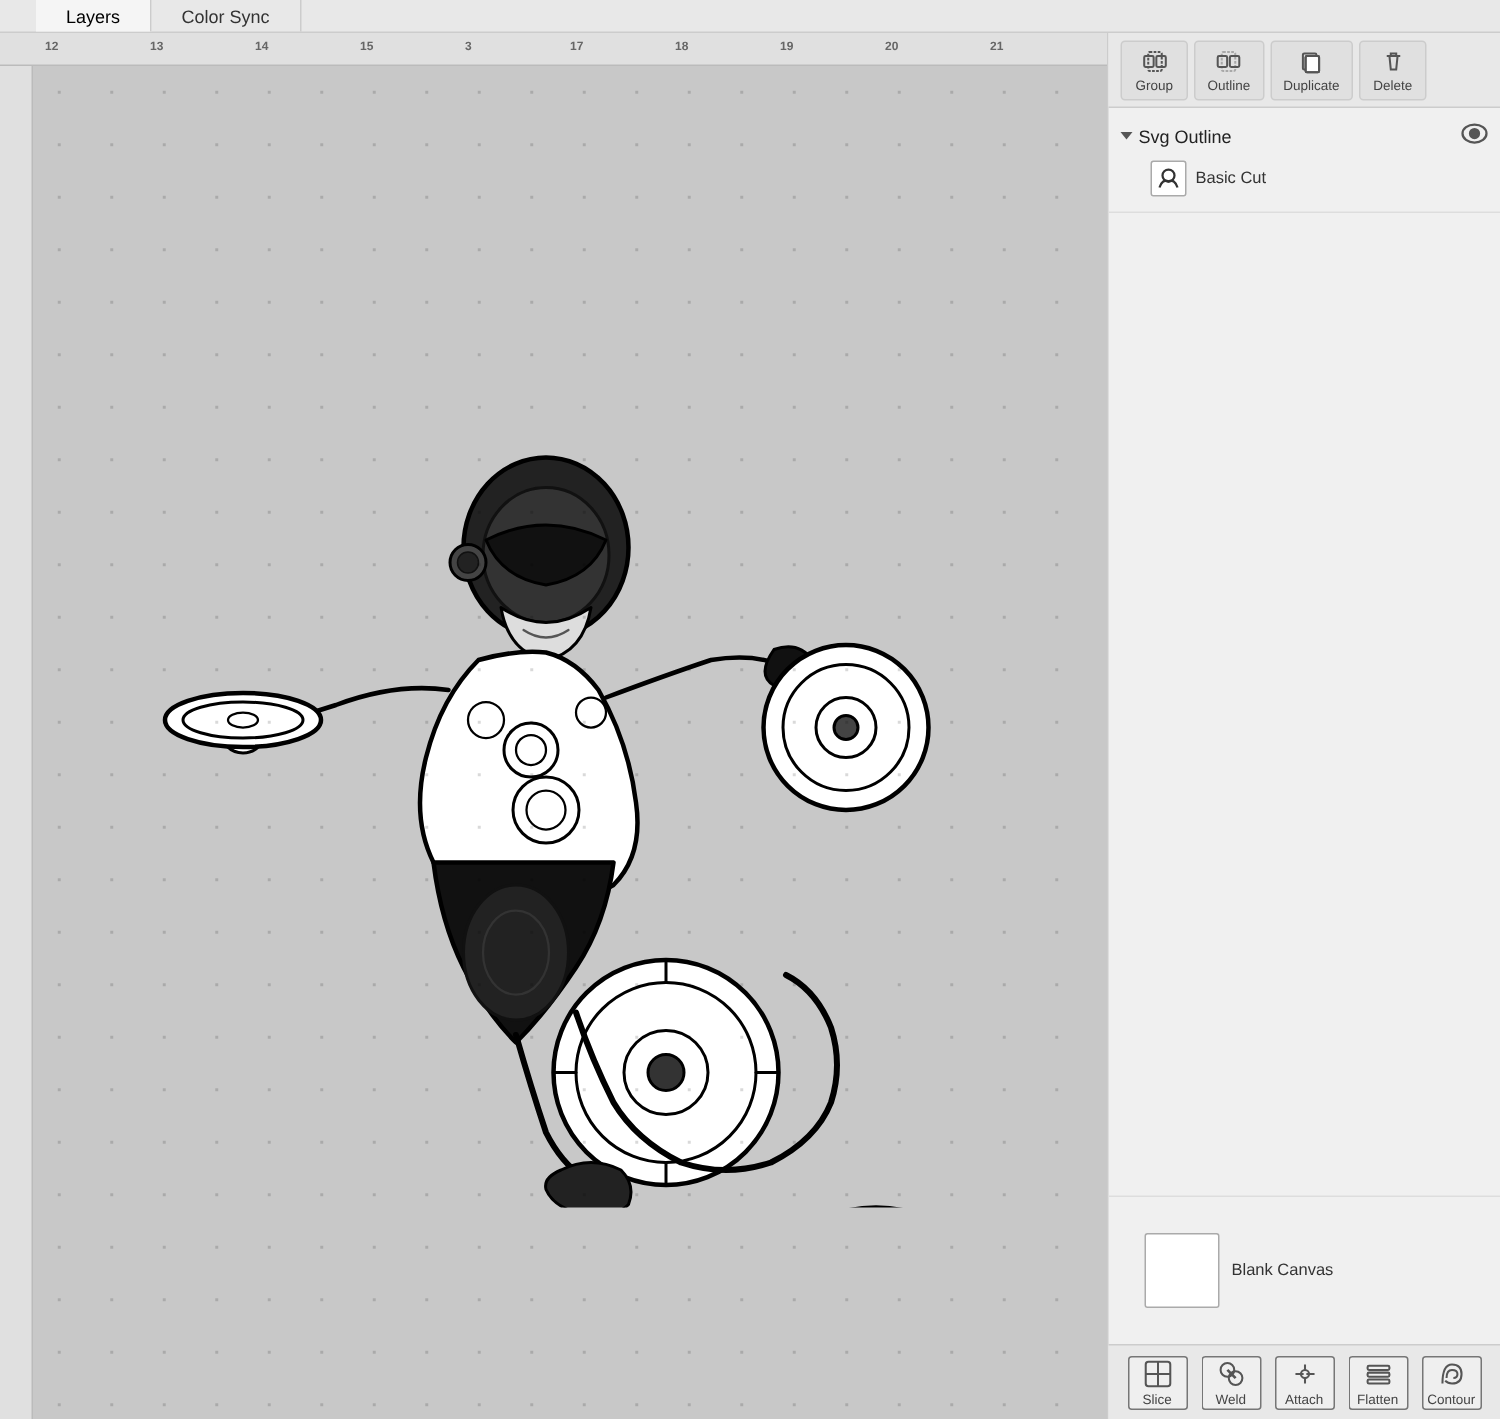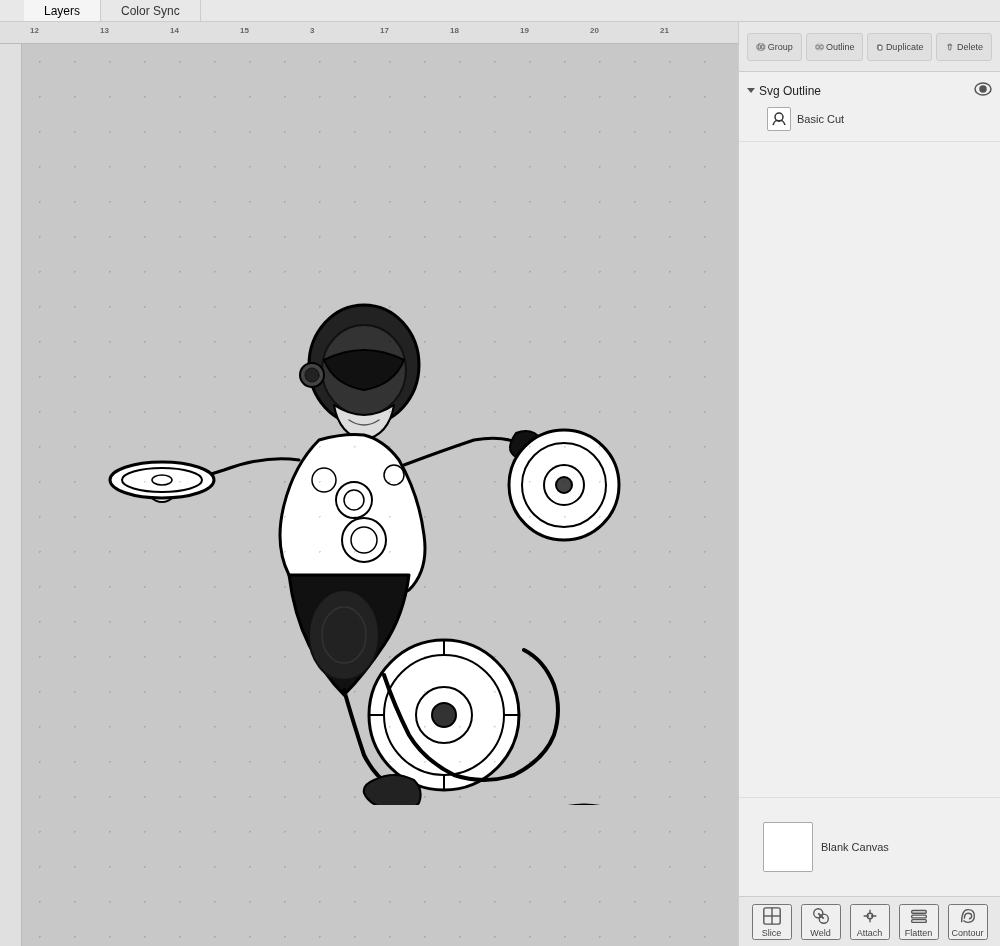--- a/index.html
+++ b/index.html
@@ -104,21 +104,21 @@
       display: flex;
       align-items: center;
       padding: 4px 8px;
       background: #e8e8e8;
       border-bottom: 1px solid #ccc;
       gap: 4px;
       height: 50px;
     }
     .toolbar-btn {
       display: flex;
-      flex-direction: row;
+      flex-direction: column;
       align-items: center;
       justify-content: center;
       padding: 4px 8px;
       cursor: pointer;
       font-size: 10px;
       color: #555;
       gap: 2px;
       min-width: 45px;
       background: #e0e0e0;
       border: 1px solid #ccc;

